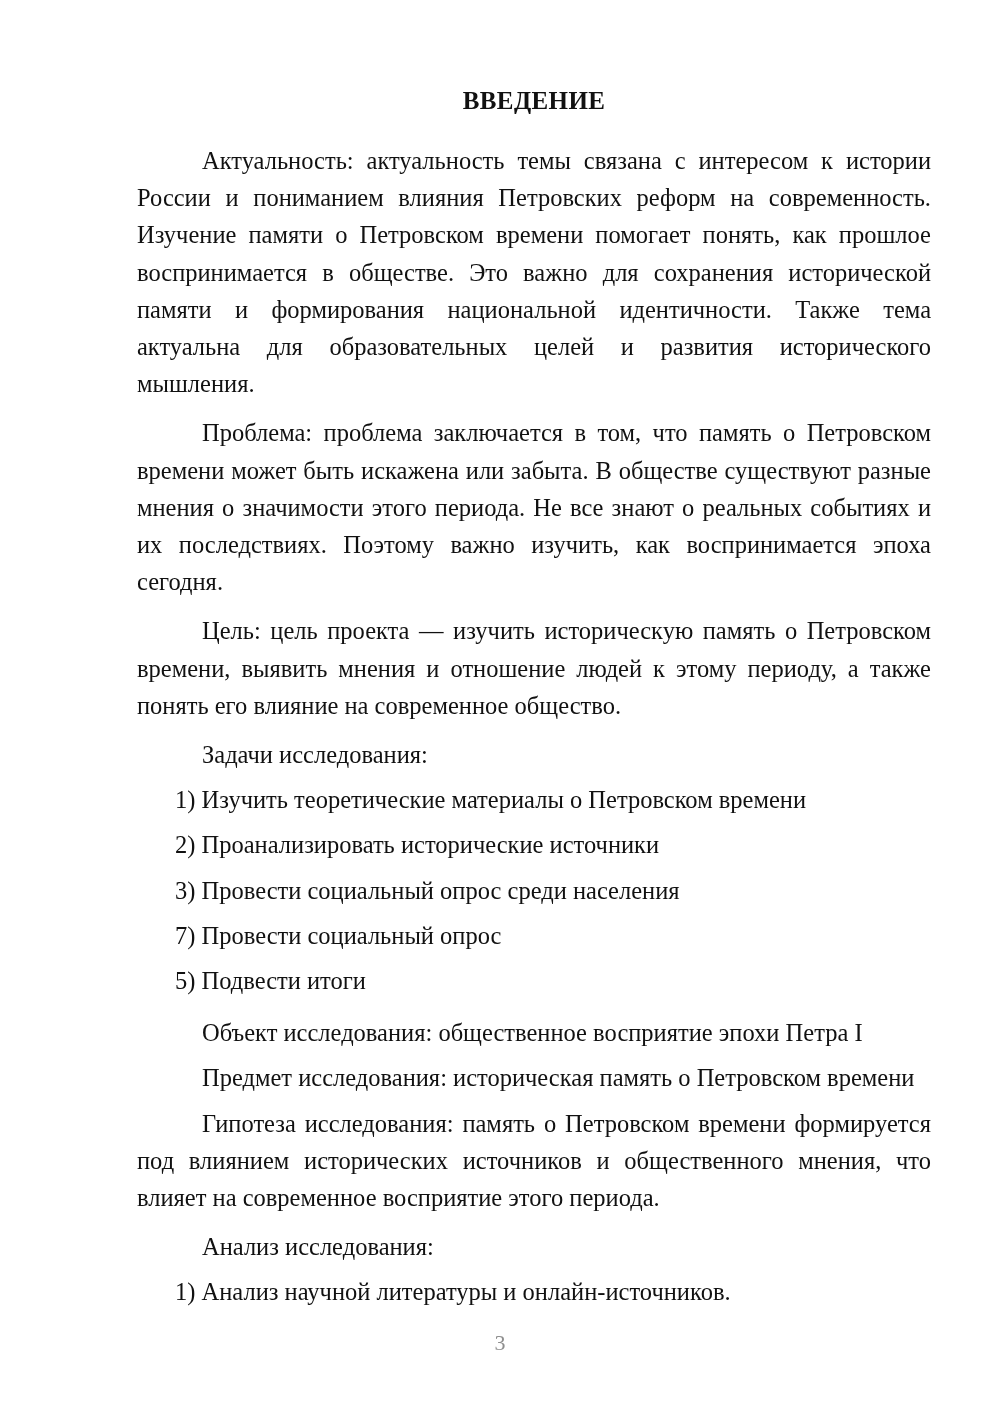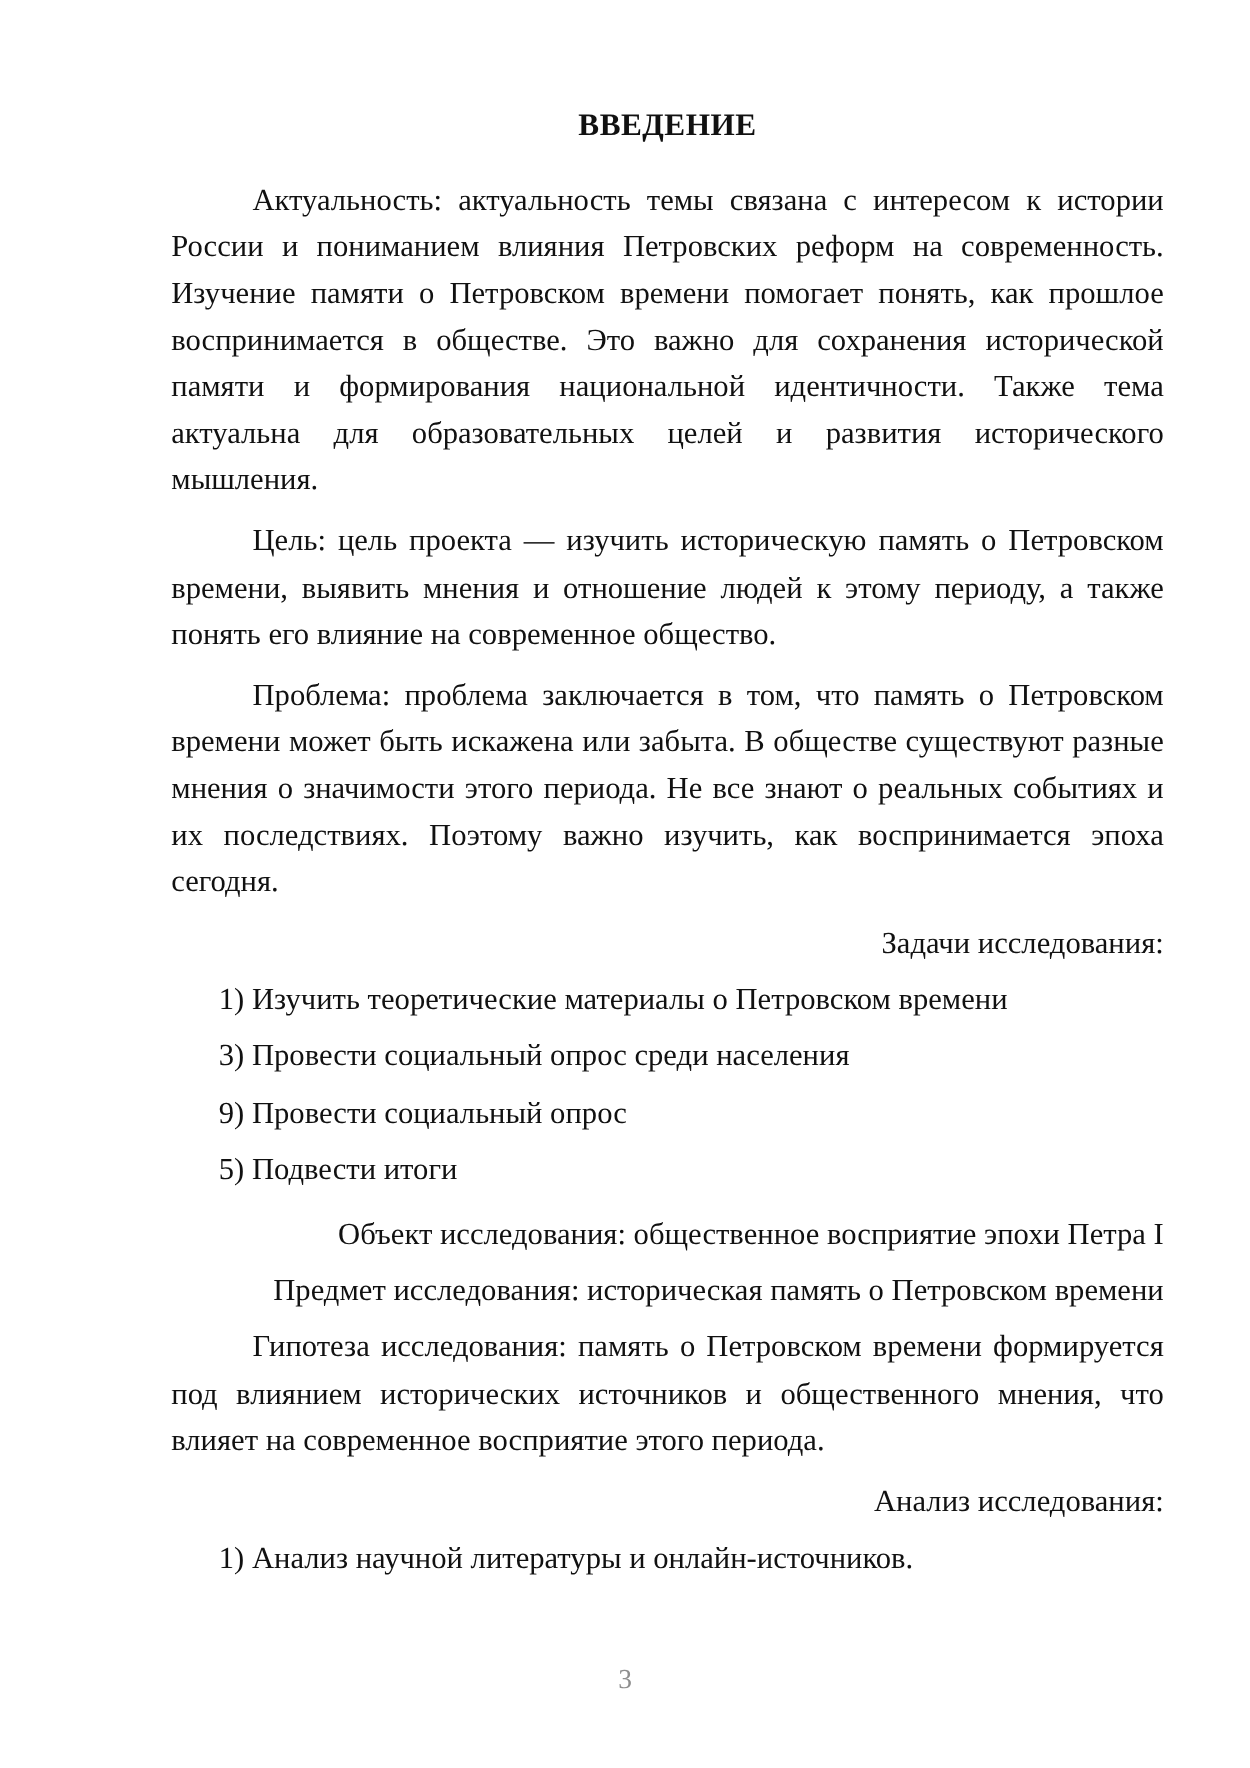--- a/index.html
+++ b/index.html
@@ -64,21 +64,21 @@
     line-height: 37.2px;
     text-align: left;
     padding-left: 38px;
     margin: 0 0 8px 0;
     white-space: nowrap;
   }
 
   .labeled-line {
     font-size: 24.5px;
     line-height: 37.2px;
-    text-align: right;
+    text-align: left;
     text-indent: 65px;
     margin: 0 0 8px 0;
   }
 
   .gap-sm { height: 7px; }
 
   .page-number {
     position: absolute;
     left: 0;
     top: 1330px;
@@ -93,30 +93,31 @@
 <body>
 
 <div class="page">
 
   <div class="content">
 
     <h1 class="doc-title">ВВЕДЕНИЕ</h1>
 
     <p class="para">Актуальность: актуальность темы связана с интересом к истории России и пониманием влияния Петровских реформ на современность. Изучение памяти о Петровском времени помогает понять, как прошлое воспринимается в обществе. Это важно для сохранения исторической памяти и формирования национальной идентичности. Также тема актуальна для образовательных целей и развития исторического мышления.</p>
 
+    <p class="para">Проблема: проблема заключается в том, что память о Петровском времени может быть искажена или забыта. В обществе существуют разные мнения о значимости этого периода. Не все знают о реальных событиях и их последствиях. Поэтому важно изучить, как воспринимается эпоха сегодня.</p>
+
     <p class="para">Цель: цель проекта — изучить историческую память о Петровском времени, выявить мнения и отношение людей к этому периоду, а также понять его влияние на современное общество.</p>
-
-    <p class="para">Проблема: проблема заключается в том, что память о Петровском времени может быть искажена или забыта. В обществе существуют разные мнения о значимости этого периода. Не все знают о реальных событиях и их последствиях. Поэтому важно изучить, как воспринимается эпоха сегодня.</p>
 
     <p class="labeled-line">Задачи исследования:</p>
 
     <ul class="list">
       <li class="list-item">1) Изучить теоретические материалы о Петровском времени</li>
+      <li class="list-item">2) Проанализировать исторические источники</li>
       <li class="list-item">3) Провести социальный опрос среди населения</li>
-      <li class="list-item">9) Провести социальный опрос</li>
+      <li class="list-item">7) Провести социальный опрос</li>
       <li class="list-item">5) Подвести итоги</li>
     </ul>
 
     <div class="gap-sm"></div>
 
     <p class="labeled-line">Объект исследования: общественное восприятие эпохи Петра I</p>
 
     <p class="labeled-line">Предмет исследования: историческая память о Петровском времени</p>
 
     <p class="para">Гипотеза исследования: память о Петровском времени формируется под влиянием исторических источников и общественного мнения, что влияет на современное восприятие этого периода.</p>

